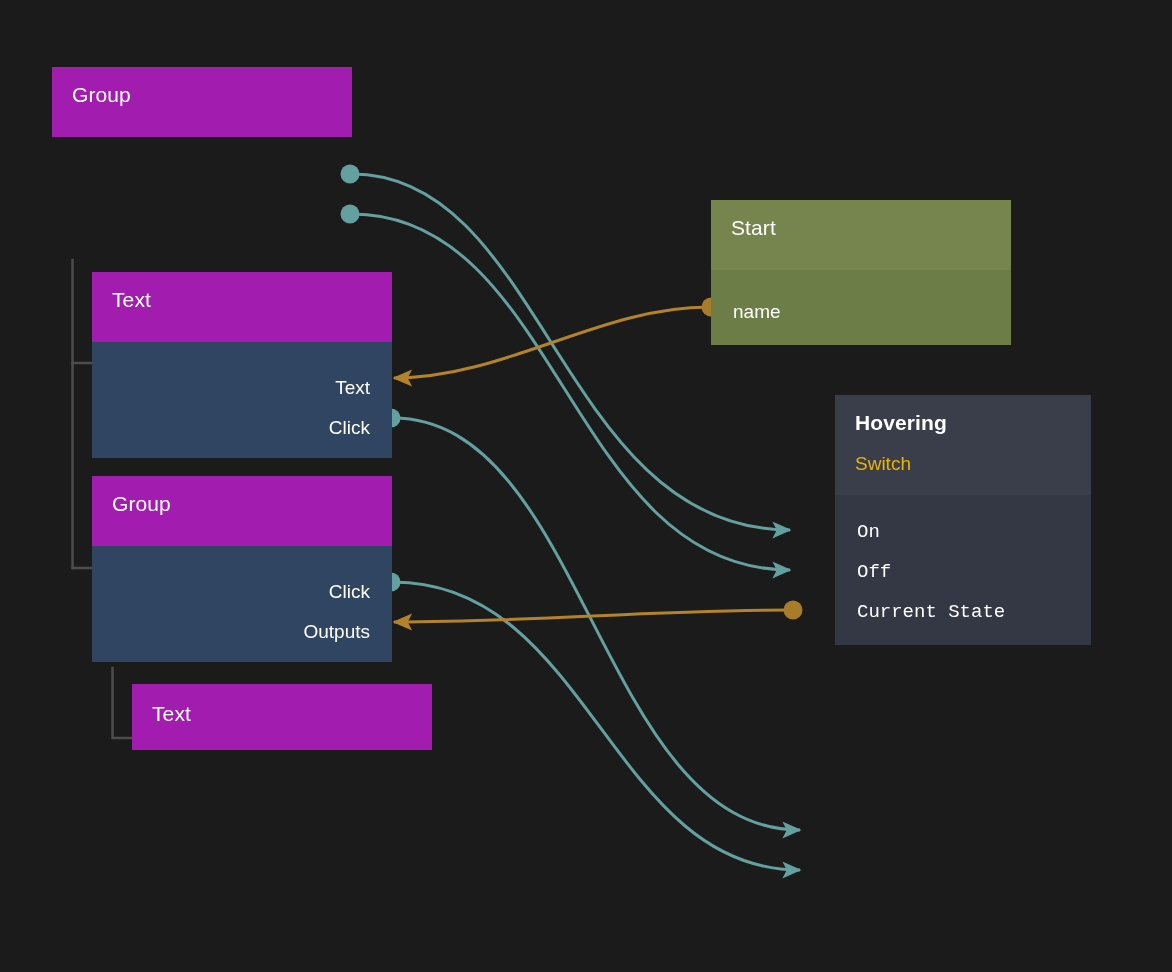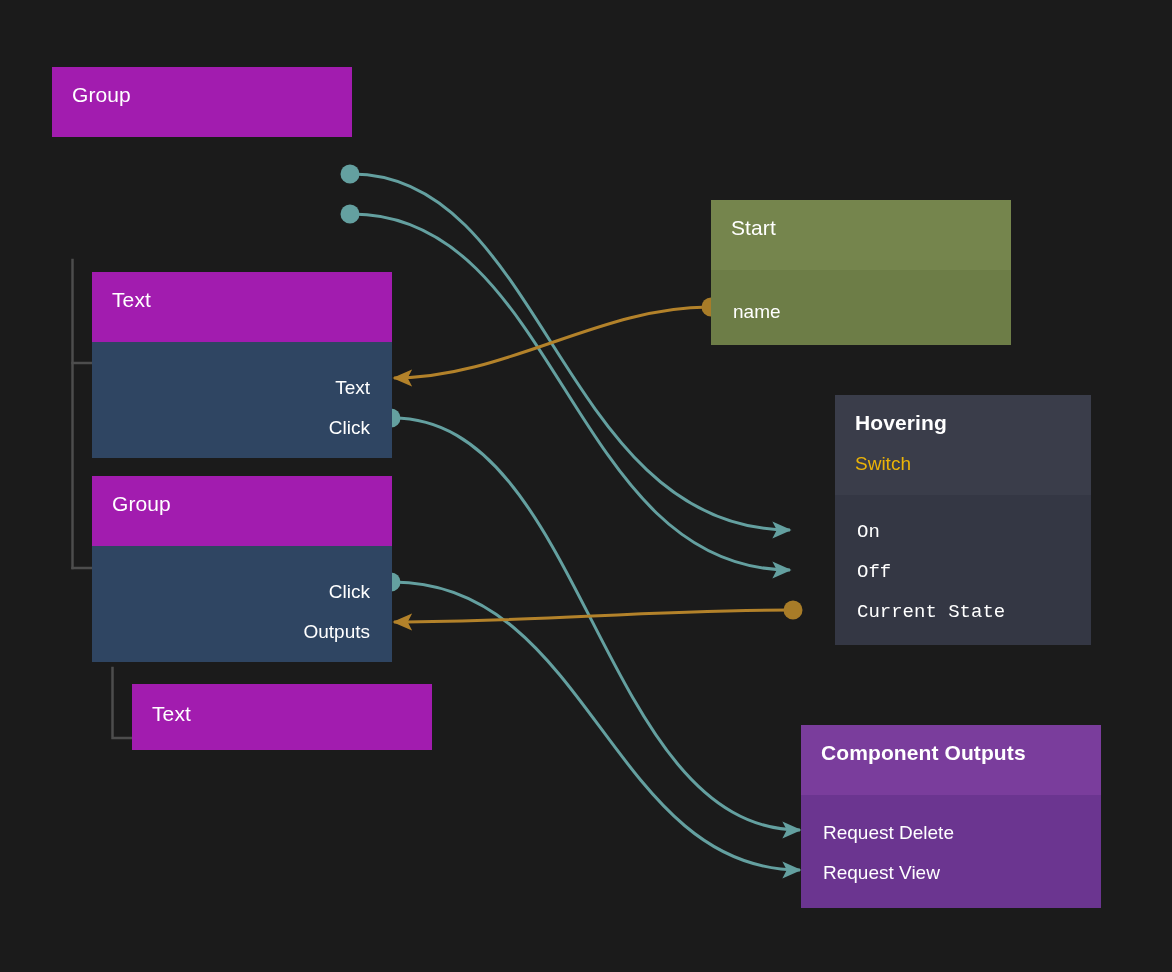--- a/index.html
+++ b/index.html
@@ -185,23 +185,14 @@
       <div class="node-title bold">Hovering</div>
       <div class="node-subtitle">Switch</div>
     </div>
     <div class="node-body" style="height:150px;font-family:Liberation Mono, monospace;">
       <div class="port in" style="top:28px;">On</div>
       <div class="port in" style="top:68px;">Off</div>
       <div class="port in" style="top:108px;">Current State</div>
     </div>
   </div>
 
-  <div class="node purple" style="left:801px; top:725px; width:300px; height:183px;">
-    <div class="node-header" style="height:70px;">
-      <div class="node-title bold">Component Outputs</div>
-    </div>
-    <div class="node-body" style="height:113px;">
-      <div class="port in" style="top:28px;">Request Delete</div>
-      <div class="port in" style="top:68px;">Request View</div>
-    </div>
-  </div>
 
 </div>
 
 </body></html>

